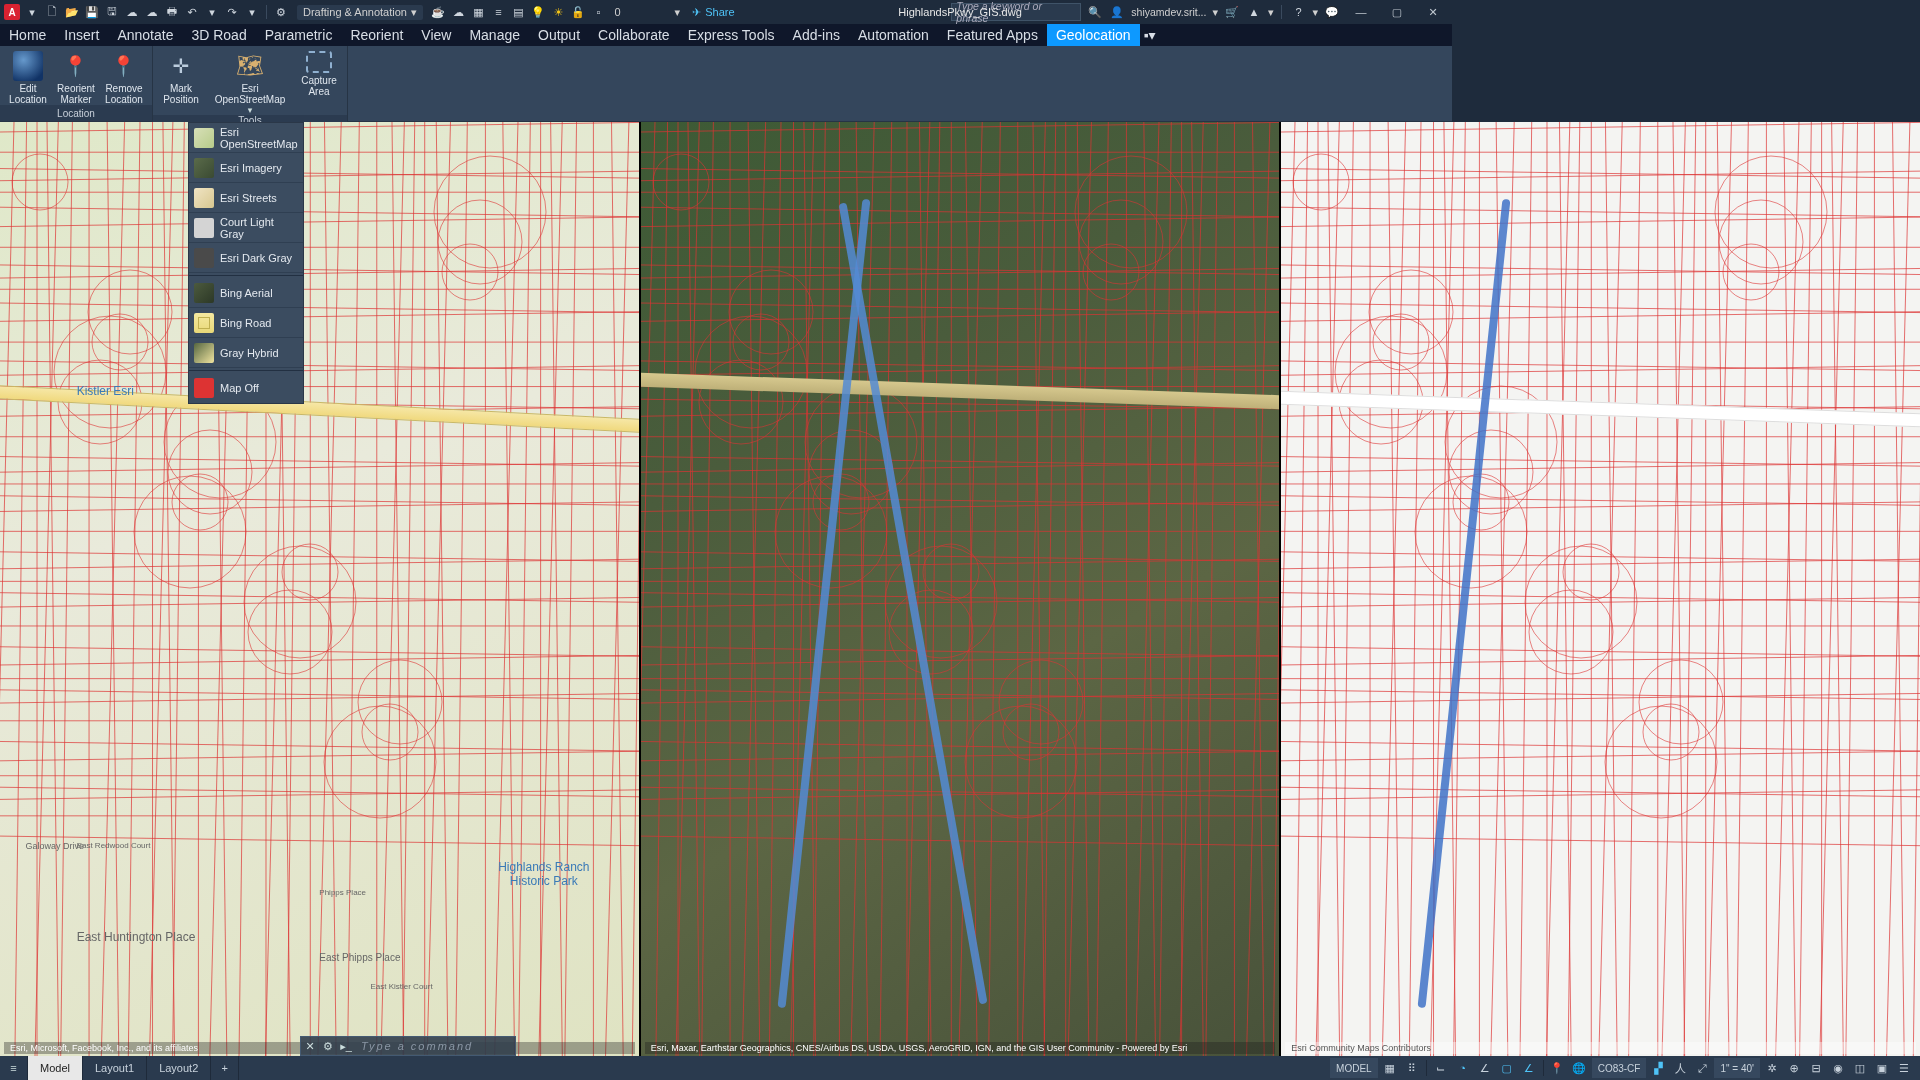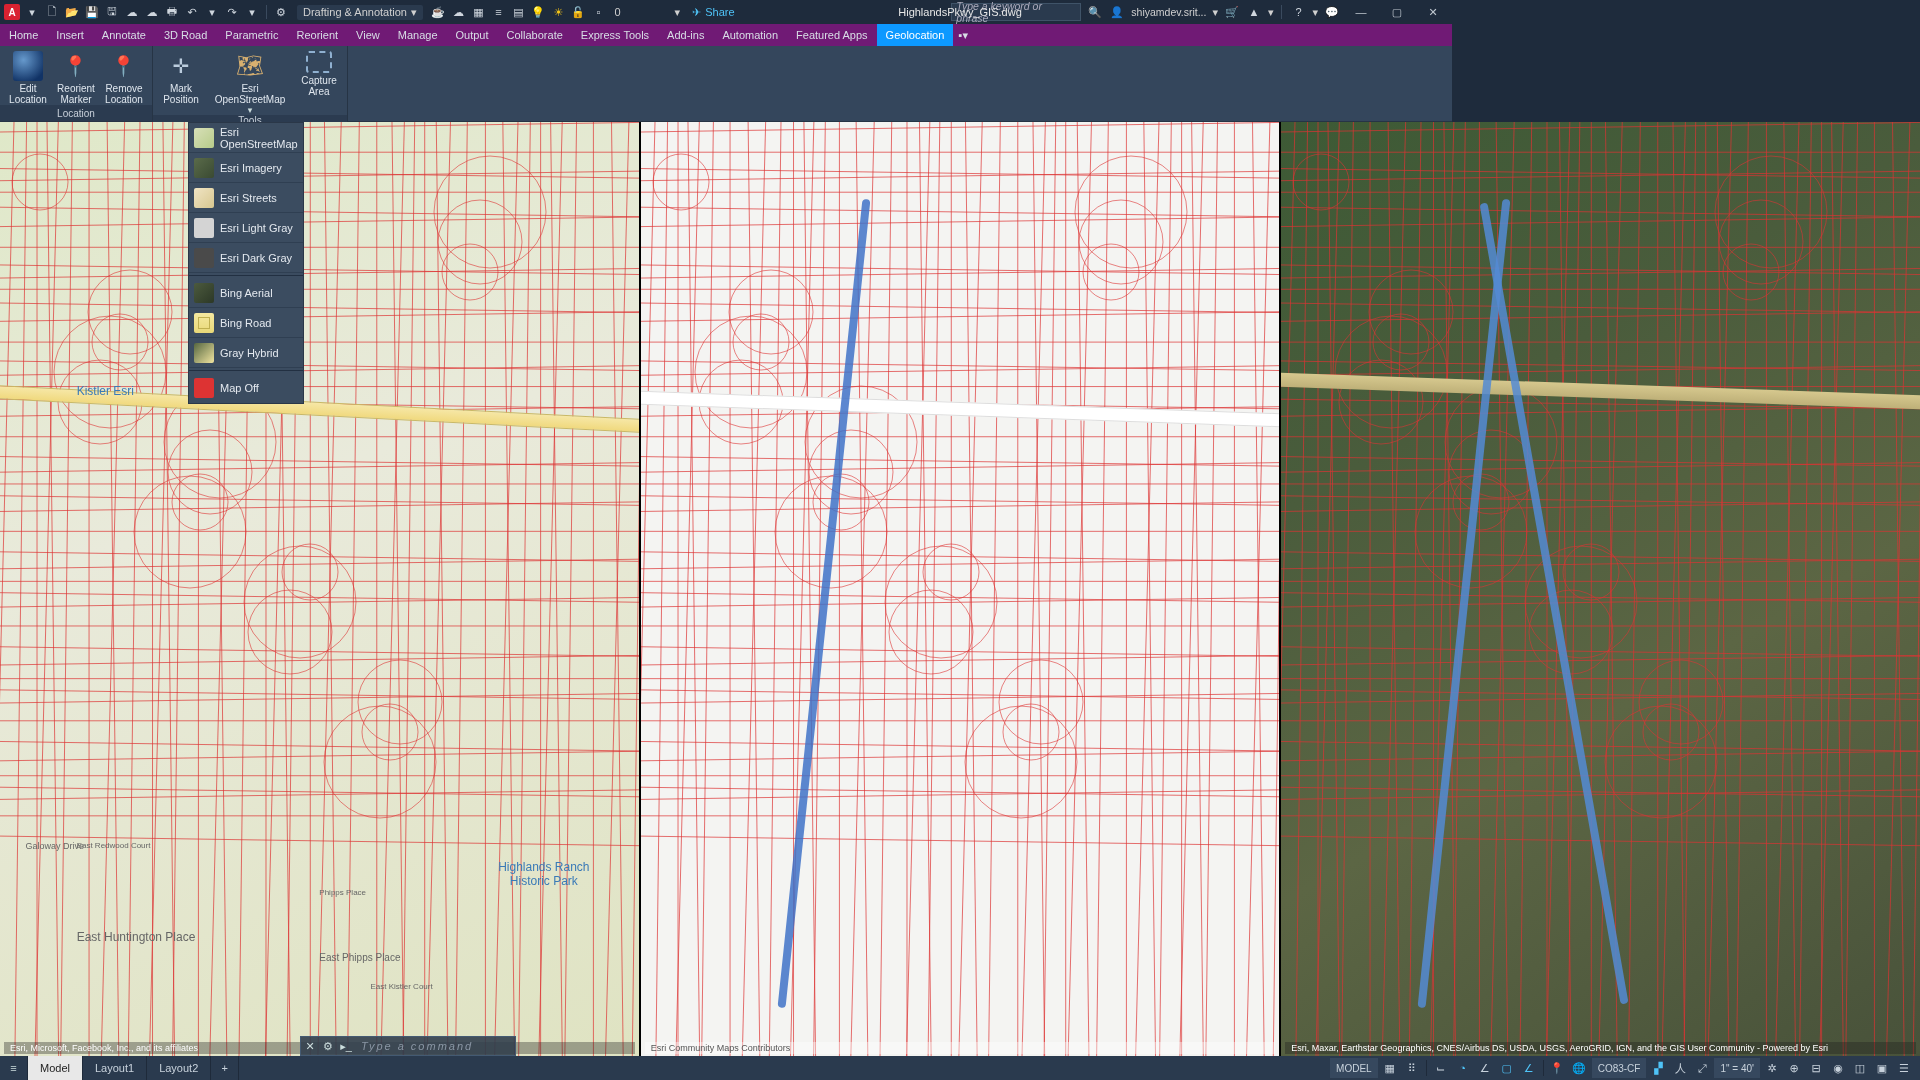--- a/index.html
+++ b/index.html
@@ -12,21 +12,21 @@
 .qat-btn { width: 16px; height: 16px; display: flex; align-items: center; justify-content: center; cursor: pointer; color: #cfd6de; }
 .qat-sep { width: 1px; height: 14px; background: #3a4a5e; margin: 0 2px; }
 .workspace-dd { display: flex; align-items: center; gap: 4px; background: #2a3a4e; padding: 1px 6px; border-radius: 2px; margin: 0 4px; }
 .share-btn { color: #4fc3f7; display: flex; align-items: center; gap: 4px; margin-left: 8px; }
 .doc-title { position: absolute; left: 50%; transform: translateX(-50%); color: #e8e8e8; font-size: 11px; }
 .title-right { margin-left: auto; display: flex; align-items: center; gap: 6px; padding-right: 4px; }
 .search-box { background: #2a3a4e; border: 1px solid #3f5368; width: 130px; height: 18px; font-size: 10.5px; font-style: italic; color: #aab; padding: 0 4px; display: flex; align-items: center; }
 .win-btn { width: 30px; height: 22px; display: flex; align-items: center; justify-content: center; color: #c0c8d0; }
 
 
-.menubar { height: 22px; background: #701a75; display: flex; align-items: stretch; font-size: 11px; }
+.menubar { height: 22px; background: #0f172a; display: flex; align-items: stretch; font-size: 14px; }
 .menu-item { padding: 0 9px; display: flex; align-items: center; color: #d8dee6; cursor: pointer; }
 .menu-item.active { background: #0d99ff; color: #fff; }
 .menu-extra { width: 20px; display: flex; align-items: center; justify-content: center; color: #d8dee6; }
 
 
 .ribbon { height: 76px; background: #34465c; display: flex; border-bottom: 1px solid #263445; }
 .panel { display: flex; flex-direction: column; border-right: 1px solid #263445; }
 .panel-buttons { flex: 1; display: flex; align-items: flex-start; padding: 2px 4px 0; }
 .panel-title { height: 16px; font-size: 10px; color: #c8d0da; text-align: center; background: #2b3b50; display: flex; align-items: center; justify-content: center; }
 .rbtn { width: 48px; display: flex; flex-direction: column; align-items: center; padding-top: 3px; cursor: pointer; }
@@ -224,21 +224,21 @@
       <div class="map-menu-item">
         <div class="mm-icon mm-img"></div>
         <span>Esri Imagery</span>
       </div>
       <div class="map-menu-item">
         <div class="mm-icon mm-str"></div>
         <span>Esri Streets</span>
       </div>
       <div class="map-menu-item">
         <div class="mm-icon mm-lg"></div>
-        <span>Esri Light Gray</span>
+        <span>Court Light Gray</span>
       </div>
       <div class="map-menu-item">
         <div class="mm-icon mm-dg"></div>
         <span>Esri Dark Gray</span>
       </div>
       <div class="mm-sep"></div>
       <div class="map-menu-item">
         <div class="mm-icon mm-ba"></div>
         <span>Bing Aerial</span>
       </div>
@@ -392,152 +392,20 @@
     <div class="park-label" style="bottom:18%;left:78%;white-space:pre-line;text-align:center;">Highlands Ranch
 Historic Park</div>
     <div class="park-label" style="bottom:22%;left:4%;font-size:9px;color:#666;">Galoway Drive</div>
     <div class="park-label" style="top:77%;left:12%;font-size:8px;color:#666;">East Redwood Court</div>
     <div class="park-label" style="bottom:12%;left:12%;font-size:12px;color:#666;">East Huntington Place</div>
     <div class="park-label" style="bottom:17%;left:50%;font-size:8px;color:#666;">Phipps Place</div>
     <div class="park-label" style="bottom:10%;left:50%;font-size:10px;color:#666;">East Phipps Place</div>
     <div class="park-label" style="bottom:7%;left:58%;font-size:8px;color:#666;">East Kistler Court</div>
     <div class="attr-bar">Esri, Microsoft, Facebook, Inc., and its affiliates</div>
   </div>
-  <div class="viewport vp-right">
-    <div class="road street"></div>
-    <div class="river" style="background:#3f72c8;"></div>
-    <svg class="parcel-svg" width="100%" height="100%">
-        <g class="grid">
-          <line x1="0" y1="10" x2="2000" y2="-20"></line>
-          <line x1="0" y1="30.207354924039482" x2="2000" y2="30.207354924039482"></line>
-          <line x1="0" y1="46.54648713412841" x2="2000" y2="76.54648713412841"></line>
-          <line x1="0" y1="58.70560004029934" x2="2000" y2="28.705600040299338"></line>
-          <line x1="0" y1="70.21598752346036" x2="2000" y2="70.21598752346036"></line>
-          <line x1="0" y1="85.20537862668431" x2="2000" y2="115.20537862668431"></line>
-          <line x1="0" y1="104.60292250900537" x2="2000" y2="74.60292250900537"></line>
-          <line x1="0" y1="125.28493299359394" x2="2000" y2="125.28493299359394"></line>
-          <line x1="0" y1="142.9467912331169" x2="2000" y2="172.9467912331169"></line>
-          <line x1="0" y1="156.06059242620879" x2="2000" y2="126.06059242620879"></line>
-          <line x1="0" y1="167.27989444555314" x2="2000" y2="167.27989444555314"></line>
-          <line x1="0" y1="181.00004896724647" x2="2000" y2="211.00004896724647"></line>
-          <line x1="0" y1="199.31713540999783" x2="2000" y2="169.31713540999783"></line>
-          <line x1="0" y1="220.10083518413322" x2="2000" y2="220.10083518413322"></line>
-          <line x1="0" y1="238.95303677847434" x2="2000" y2="268.95303677847437"></line>
-          <line x1="0" y1="253.2514392007856" x2="2000" y2="223.2514392007856"></line>
-          <line x1="0" y1="264.5604834166747" x2="2000" y2="264.5604834166747"></line>
-          <line x1="0" y1="277.19301254060224" x2="2000" y2="307.19301254060224"></line>
-          <line x1="0" y1="294.24506376614164" x2="2000" y2="264.24506376614164"></line>
-          <line x1="0" y1="314.74938604831476" x2="2000" y2="314.74938604831476"></line>
-          <line x1="0" y1="334.5647262536381" x2="2000" y2="364.5647262536381"></line>
-          <line x1="0" y1="350.1832781926803" x2="2000" y2="320.1832781926803"></line>
-          <line x1="0" y1="361.955743453548" x2="2000" y2="361.955743453548"></line>
-          <line x1="0" y1="373.7688979791241" x2="2000" y2="403.7688979791241"></line>
-          <line x1="0" y1="389.4721081899669" x2="2000" y2="359.4721081899669"></line>
-          <line x1="0" y1="409.33824124951116" x2="2000" y2="409.33824124951116"></line>
-          <line x1="0" y1="429.812792252398" x2="2000" y2="459.812792252398"></line>
-          <line x1="0" y1="446.7818796420225" x2="2000" y2="416.7818796420225"></line>
-          <line x1="0" y1="459.35452894153934" x2="2000" y2="459.35452894153934"></line>
-          <line x1="0" y1="470.68183057893515" x2="2000" y2="500.68183057893515"></line>
-          <line x1="0" y1="485.05984187953567" x2="2000" y2="455.05984187953567"></line>
-          <line x1="0" y1="503.97981177338465" x2="2000" y2="503.97981177338465"></line>
-          <line x1="0" y1="524.7571334062085" x2="2000" y2="554.7571334062085"></line>
-          <line x1="0" y1="542.9995593005364" x2="2000" y2="512.9995593005364"></line>
-          <line x1="0" y1="556.6454134306001" x2="2000" y2="556.6454134306001"></line>
-          <line x1="0" y1="567.8590866525193" x2="2000" y2="597.8590866525193"></line>
-          <line x1="0" y1="581.0411057327844" x2="2000" y2="551.0411057327844"></line>
-          <line x1="0" y1="598.782309333215" x2="2000" y2="598.782309333215"></line>
-          <line x1="0" y1="619.481842893547" x2="2000" y2="649.481842893547"></line>
-          <line x1="0" y1="638.8189769314205" x2="2000" y2="608.8189769314205"></line>
-          <line x1="0" y1="653.7255658023968" x2="2000" y2="653.7255658023968"></line>
-          <line x1="0" y1="665.2068866559764" x2="2000" y2="695.2068866559764"></line>
-          <line x1="0" y1="677.4173922604218" x2="2000" y2="647.4173922604218"></line>
-          <line x1="0" y1="693.841126286857" x2="2000" y2="693.841126286857"></line>
-          <line x1="0" y1="714.0885096255271" x2="2000" y2="744.0885096255271"></line>
-          <line x1="14" y1="0" x2="-36" y2="2000"></line>
-          <line x1="26.589053123706933" y1="0" x2="1.5890531237069325" y2="2000"></line>
-          <line x1="37.019802857401444" y1="0" x2="37.019802857401444" y2="2000"></line>
-          <line x1="46.970923372400854" y1="0" x2="71.97092337240085" y2="2000"></line>
-          <line x1="58.34666595598805" y1="0" x2="8.346665955988051" y2="2000"></line>
-          <line x1="72.38125987625523" y1="0" x2="47.38125987625523" y2="2000"></line>
-          <line x1="89.0584350719558" y1="0" x2="89.0584350719558" y2="2000"></line>
-          <line x1="107.11907421653545" y1="0" x2="132.11907421653547" y2="2000"></line>
-          <line x1="124.6533952710615" y1="0" x2="74.6533952710615" y2="2000"></line>
-          <line x1="139.9991518183005" y1="0" x2="114.9991518183005" y2="2000"></line>
-          <line x1="152.52341352605984" y1="0" x2="152.52341352605984" y2="2000"></line>
-          <line x1="162.9202431722272" y1="0" x2="187.9202431722272" y2="2000"></line>
-          <line x1="172.8842680752999" y1="0" x2="122.8842680752999" y2="2000"></line>
-          <line x1="184.31367038721334" y1="0" x2="159.31367038721334" y2="2000"></line>
-          <line x1="198.41744236737148" y1="0" x2="198.41744236737148" y2="2000"></line>
-          <line x1="215.14677843202404" y1="0" x2="240.14677843202404" y2="2000"></line>
-          <line x1="233.21802918291252" y1="0" x2="183.21802918291252" y2="2000"></line>
-          <line x1="250.71642177684623" y1="0" x2="225.71642177684623" y2="2000"></line>
-          <line x1="265.99660751300604" y1="0" x2="265.99660751300604" y2="2000"></line>
-          <line x1="278.456495036222" y1="0" x2="303.456495036222" y2="2000"></line>
-          <line x1="288.820423309247" y1="0" x2="238.82042330924702" y2="2000"></line>
-          <line x1="298.7984936804653" y1="0" x2="273.7984936804653" y2="2000"></line>
-          <line x1="310.2822824986769" y1="0" x2="310.2822824986769" y2="2000"></line>
-          <line x1="324.4552031995612" y1="0" x2="349.4552031995612" y2="2000"></line>
-          <line x1="341.2359284755318" y1="0" x2="291.2359284755318" y2="2000"></line>
-          <line x1="359.31663977926877" y1="0" x2="334.31663977926877" y2="2000"></line>
-          <line x1="376.77811482175156" y1="0" x2="376.77811482175156" y2="2000"></line>
-          <line x1="391.99236780346104" y1="0" x2="416.99236780346104" y2="2000"></line>
-          <line x1="404.388316573873" y1="0" x2="354.388316573873" y2="2000"></line>
-          <line x1="414.7203714902546" y1="0" x2="389.7203714902546" y2="2000"></line>
-          <line x1="424.7136244386544" y1="0" x2="424.7136244386544" y2="2000"></line>
-          <line x1="436.2525111645897" y1="0" x2="461.2525111645897" y2="2000"></line>
-          <line x1="450.49453169680885" y1="0" x2="400.49453169680885" y2="2000"></line>
-          <line x1="467.32585999733396" y1="0" x2="442.32585999733396" y2="2000"></line>
-          <line x1="485.4148781257031" y1="0" x2="485.4148781257031" y2="2000"></line>
-          <line x1="502.8384569634735" y1="0" x2="527.8384569634735" y2="2000"></line>
-          <line x1="517.9864338883468" y1="0" x2="467.9864338883468" y2="2000"></line>
-          <line x1="530.3188974149208" y1="0" x2="505.3188974149208" y2="2000"></line>
-          <line x1="540.6201160026238" y1="0" x2="540.6201160026238" y2="2000"></line>
-          <line x1="550.6296843447132" y1="0" x2="575.6296843447132" y2="2000"></line>
-          <line x1="562.2243648021185" y1="0" x2="512.2243648021185" y2="2000"></line>
-          <line x1="576.5354167398771" y1="0" x2="551.5354167398771" y2="2000"></line>
-          <line x1="593.4165475713402" y1="0" x2="593.4165475713402" y2="2000"></line>
-          <line x1="611.5127164475598" y1="0" x2="636.5127164475598" y2="2000"></line>
-          <line x1="628.8974311416454" y1="0" x2="578.8974311416454" y2="2000"></line>
-          <line x1="643.9788074453428" y1="0" x2="618.9788074453428" y2="2000"></line>
-          <line x1="656.2482571860521" y1="0" x2="656.2482571860521" y2="2000"></line>
-          <line x1="666.5196851913114" y1="0" x2="691.5196851913114" y2="2000"></line>
-          <line x1="676.5466971307919" y1="0" x2="626.5466971307919" y2="2000"></line>
-          <line x1="688.1978513690068" y1="0" x2="663.1978513690068" y2="2000"></line>
-          <line x1="702.577846769451" y1="0" x2="702.577846769451" y2="2000"></line>
-          <line x1="719.5079655577036" y1="0" x2="744.5079655577036" y2="2000"></line>
-          <line x1="737.6101270832805" y1="0" x2="687.6101270832805" y2="2000"></line>
-          <line x1="754.955020682661" y1="0" x2="729.955020682661" y2="2000"></line>
-          <line x1="769.969490630652" y1="0" x2="769.969490630652" y2="2000"></line>
-          <line x1="782.1764158591833" y1="0" x2="807.1764158591833" y2="2000"></line>
-          <line x1="792.4191074508428" y1="0" x2="742.4191074508428" y2="2000"></line>
-          <line x1="802.4646862596363" y1="0" x2="777.4646862596363" y2="2000"></line>
-          <line x1="814.1729783613239" y1="0" x2="814.1729783613239" y2="2000"></line>
-          <line x1="828.6218097894055" y1="0" x2="853.6218097894055" y2="2000"></line>
-          <circle cx="40" cy="60" r="28" fill="none" stroke="#d33" stroke-width="1" stroke-opacity=".6"></circle>
-          <circle cx="130" cy="190" r="42" fill="none" stroke="#d33" stroke-width="1" stroke-opacity=".6"></circle>
-          <circle cx="220" cy="320" r="56" fill="none" stroke="#d33" stroke-width="1" stroke-opacity=".6"></circle>
-          <circle cx="310" cy="450" r="28" fill="none" stroke="#d33" stroke-width="1" stroke-opacity=".6"></circle>
-          <circle cx="400" cy="580" r="42" fill="none" stroke="#d33" stroke-width="1" stroke-opacity=".6"></circle>
-          <circle cx="490" cy="90" r="56" fill="none" stroke="#d33" stroke-width="1" stroke-opacity=".6"></circle>
-          <circle cx="120" cy="220" r="28" fill="none" stroke="#d33" stroke-width="1" stroke-opacity=".6"></circle>
-          <circle cx="210" cy="350" r="42" fill="none" stroke="#d33" stroke-width="1" stroke-opacity=".6"></circle>
-          <circle cx="300" cy="480" r="56" fill="none" stroke="#d33" stroke-width="1" stroke-opacity=".6"></circle>
-          <circle cx="390" cy="610" r="28" fill="none" stroke="#d33" stroke-width="1" stroke-opacity=".6"></circle>
-          <circle cx="480" cy="120" r="42" fill="none" stroke="#d33" stroke-width="1" stroke-opacity=".6"></circle>
-          <circle cx="110" cy="250" r="56" fill="none" stroke="#d33" stroke-width="1" stroke-opacity=".6"></circle>
-          <circle cx="200" cy="380" r="28" fill="none" stroke="#d33" stroke-width="1" stroke-opacity=".6"></circle>
-          <circle cx="290" cy="510" r="42" fill="none" stroke="#d33" stroke-width="1" stroke-opacity=".6"></circle>
-          <circle cx="380" cy="640" r="56" fill="none" stroke="#d33" stroke-width="1" stroke-opacity=".6"></circle>
-          <circle cx="470" cy="150" r="28" fill="none" stroke="#d33" stroke-width="1" stroke-opacity=".6"></circle>
-          <circle cx="100" cy="280" r="42" fill="none" stroke="#d33" stroke-width="1" stroke-opacity=".6"></circle>
-          <circle cx="190" cy="410" r="56" fill="none" stroke="#d33" stroke-width="1" stroke-opacity=".6"></circle>
-        </g>
-      </svg>
-    <div class="attr-bar" style="color:#555;background:rgba(255,255,255,.4);">Esri Community Maps Contributors</div>
-  </div>
   <div class="viewport vp-mid">
     <div class="road sat"></div>
     <div class="river"></div>
     <div class="river r2"></div>
     <svg class="parcel-svg" width="100%" height="100%">
         <g class="grid">
           <line x1="0" y1="10" x2="2000" y2="-20"></line>
           <line x1="0" y1="30.207354924039482" x2="2000" y2="30.207354924039482"></line>
           <line x1="0" y1="46.54648713412841" x2="2000" y2="76.54648713412841"></line>
           <line x1="0" y1="58.70560004029934" x2="2000" y2="28.705600040299338"></line>
@@ -657,20 +525,152 @@
           <circle cx="200" cy="380" r="28" fill="none" stroke="#d33" stroke-width="1" stroke-opacity=".6"></circle>
           <circle cx="290" cy="510" r="42" fill="none" stroke="#d33" stroke-width="1" stroke-opacity=".6"></circle>
           <circle cx="380" cy="640" r="56" fill="none" stroke="#d33" stroke-width="1" stroke-opacity=".6"></circle>
           <circle cx="470" cy="150" r="28" fill="none" stroke="#d33" stroke-width="1" stroke-opacity=".6"></circle>
           <circle cx="100" cy="280" r="42" fill="none" stroke="#d33" stroke-width="1" stroke-opacity=".6"></circle>
           <circle cx="190" cy="410" r="56" fill="none" stroke="#d33" stroke-width="1" stroke-opacity=".6"></circle>
         </g>
       </svg>
     <div class="attr-bar">Esri, Maxar, Earthstar Geographics, CNES/Airbus DS, USDA, USGS, AeroGRID, IGN, and the GIS User Community - Powered by Esri</div>
   </div>
+  <div class="viewport vp-right">
+    <div class="road street"></div>
+    <div class="river" style="background:#3f72c8;"></div>
+    <svg class="parcel-svg" width="100%" height="100%">
+        <g class="grid">
+          <line x1="0" y1="10" x2="2000" y2="-20"></line>
+          <line x1="0" y1="30.207354924039482" x2="2000" y2="30.207354924039482"></line>
+          <line x1="0" y1="46.54648713412841" x2="2000" y2="76.54648713412841"></line>
+          <line x1="0" y1="58.70560004029934" x2="2000" y2="28.705600040299338"></line>
+          <line x1="0" y1="70.21598752346036" x2="2000" y2="70.21598752346036"></line>
+          <line x1="0" y1="85.20537862668431" x2="2000" y2="115.20537862668431"></line>
+          <line x1="0" y1="104.60292250900537" x2="2000" y2="74.60292250900537"></line>
+          <line x1="0" y1="125.28493299359394" x2="2000" y2="125.28493299359394"></line>
+          <line x1="0" y1="142.9467912331169" x2="2000" y2="172.9467912331169"></line>
+          <line x1="0" y1="156.06059242620879" x2="2000" y2="126.06059242620879"></line>
+          <line x1="0" y1="167.27989444555314" x2="2000" y2="167.27989444555314"></line>
+          <line x1="0" y1="181.00004896724647" x2="2000" y2="211.00004896724647"></line>
+          <line x1="0" y1="199.31713540999783" x2="2000" y2="169.31713540999783"></line>
+          <line x1="0" y1="220.10083518413322" x2="2000" y2="220.10083518413322"></line>
+          <line x1="0" y1="238.95303677847434" x2="2000" y2="268.95303677847437"></line>
+          <line x1="0" y1="253.2514392007856" x2="2000" y2="223.2514392007856"></line>
+          <line x1="0" y1="264.5604834166747" x2="2000" y2="264.5604834166747"></line>
+          <line x1="0" y1="277.19301254060224" x2="2000" y2="307.19301254060224"></line>
+          <line x1="0" y1="294.24506376614164" x2="2000" y2="264.24506376614164"></line>
+          <line x1="0" y1="314.74938604831476" x2="2000" y2="314.74938604831476"></line>
+          <line x1="0" y1="334.5647262536381" x2="2000" y2="364.5647262536381"></line>
+          <line x1="0" y1="350.1832781926803" x2="2000" y2="320.1832781926803"></line>
+          <line x1="0" y1="361.955743453548" x2="2000" y2="361.955743453548"></line>
+          <line x1="0" y1="373.7688979791241" x2="2000" y2="403.7688979791241"></line>
+          <line x1="0" y1="389.4721081899669" x2="2000" y2="359.4721081899669"></line>
+          <line x1="0" y1="409.33824124951116" x2="2000" y2="409.33824124951116"></line>
+          <line x1="0" y1="429.812792252398" x2="2000" y2="459.812792252398"></line>
+          <line x1="0" y1="446.7818796420225" x2="2000" y2="416.7818796420225"></line>
+          <line x1="0" y1="459.35452894153934" x2="2000" y2="459.35452894153934"></line>
+          <line x1="0" y1="470.68183057893515" x2="2000" y2="500.68183057893515"></line>
+          <line x1="0" y1="485.05984187953567" x2="2000" y2="455.05984187953567"></line>
+          <line x1="0" y1="503.97981177338465" x2="2000" y2="503.97981177338465"></line>
+          <line x1="0" y1="524.7571334062085" x2="2000" y2="554.7571334062085"></line>
+          <line x1="0" y1="542.9995593005364" x2="2000" y2="512.9995593005364"></line>
+          <line x1="0" y1="556.6454134306001" x2="2000" y2="556.6454134306001"></line>
+          <line x1="0" y1="567.8590866525193" x2="2000" y2="597.8590866525193"></line>
+          <line x1="0" y1="581.0411057327844" x2="2000" y2="551.0411057327844"></line>
+          <line x1="0" y1="598.782309333215" x2="2000" y2="598.782309333215"></line>
+          <line x1="0" y1="619.481842893547" x2="2000" y2="649.481842893547"></line>
+          <line x1="0" y1="638.8189769314205" x2="2000" y2="608.8189769314205"></line>
+          <line x1="0" y1="653.7255658023968" x2="2000" y2="653.7255658023968"></line>
+          <line x1="0" y1="665.2068866559764" x2="2000" y2="695.2068866559764"></line>
+          <line x1="0" y1="677.4173922604218" x2="2000" y2="647.4173922604218"></line>
+          <line x1="0" y1="693.841126286857" x2="2000" y2="693.841126286857"></line>
+          <line x1="0" y1="714.0885096255271" x2="2000" y2="744.0885096255271"></line>
+          <line x1="14" y1="0" x2="-36" y2="2000"></line>
+          <line x1="26.589053123706933" y1="0" x2="1.5890531237069325" y2="2000"></line>
+          <line x1="37.019802857401444" y1="0" x2="37.019802857401444" y2="2000"></line>
+          <line x1="46.970923372400854" y1="0" x2="71.97092337240085" y2="2000"></line>
+          <line x1="58.34666595598805" y1="0" x2="8.346665955988051" y2="2000"></line>
+          <line x1="72.38125987625523" y1="0" x2="47.38125987625523" y2="2000"></line>
+          <line x1="89.0584350719558" y1="0" x2="89.0584350719558" y2="2000"></line>
+          <line x1="107.11907421653545" y1="0" x2="132.11907421653547" y2="2000"></line>
+          <line x1="124.6533952710615" y1="0" x2="74.6533952710615" y2="2000"></line>
+          <line x1="139.9991518183005" y1="0" x2="114.9991518183005" y2="2000"></line>
+          <line x1="152.52341352605984" y1="0" x2="152.52341352605984" y2="2000"></line>
+          <line x1="162.9202431722272" y1="0" x2="187.9202431722272" y2="2000"></line>
+          <line x1="172.8842680752999" y1="0" x2="122.8842680752999" y2="2000"></line>
+          <line x1="184.31367038721334" y1="0" x2="159.31367038721334" y2="2000"></line>
+          <line x1="198.41744236737148" y1="0" x2="198.41744236737148" y2="2000"></line>
+          <line x1="215.14677843202404" y1="0" x2="240.14677843202404" y2="2000"></line>
+          <line x1="233.21802918291252" y1="0" x2="183.21802918291252" y2="2000"></line>
+          <line x1="250.71642177684623" y1="0" x2="225.71642177684623" y2="2000"></line>
+          <line x1="265.99660751300604" y1="0" x2="265.99660751300604" y2="2000"></line>
+          <line x1="278.456495036222" y1="0" x2="303.456495036222" y2="2000"></line>
+          <line x1="288.820423309247" y1="0" x2="238.82042330924702" y2="2000"></line>
+          <line x1="298.7984936804653" y1="0" x2="273.7984936804653" y2="2000"></line>
+          <line x1="310.2822824986769" y1="0" x2="310.2822824986769" y2="2000"></line>
+          <line x1="324.4552031995612" y1="0" x2="349.4552031995612" y2="2000"></line>
+          <line x1="341.2359284755318" y1="0" x2="291.2359284755318" y2="2000"></line>
+          <line x1="359.31663977926877" y1="0" x2="334.31663977926877" y2="2000"></line>
+          <line x1="376.77811482175156" y1="0" x2="376.77811482175156" y2="2000"></line>
+          <line x1="391.99236780346104" y1="0" x2="416.99236780346104" y2="2000"></line>
+          <line x1="404.388316573873" y1="0" x2="354.388316573873" y2="2000"></line>
+          <line x1="414.7203714902546" y1="0" x2="389.7203714902546" y2="2000"></line>
+          <line x1="424.7136244386544" y1="0" x2="424.7136244386544" y2="2000"></line>
+          <line x1="436.2525111645897" y1="0" x2="461.2525111645897" y2="2000"></line>
+          <line x1="450.49453169680885" y1="0" x2="400.49453169680885" y2="2000"></line>
+          <line x1="467.32585999733396" y1="0" x2="442.32585999733396" y2="2000"></line>
+          <line x1="485.4148781257031" y1="0" x2="485.4148781257031" y2="2000"></line>
+          <line x1="502.8384569634735" y1="0" x2="527.8384569634735" y2="2000"></line>
+          <line x1="517.9864338883468" y1="0" x2="467.9864338883468" y2="2000"></line>
+          <line x1="530.3188974149208" y1="0" x2="505.3188974149208" y2="2000"></line>
+          <line x1="540.6201160026238" y1="0" x2="540.6201160026238" y2="2000"></line>
+          <line x1="550.6296843447132" y1="0" x2="575.6296843447132" y2="2000"></line>
+          <line x1="562.2243648021185" y1="0" x2="512.2243648021185" y2="2000"></line>
+          <line x1="576.5354167398771" y1="0" x2="551.5354167398771" y2="2000"></line>
+          <line x1="593.4165475713402" y1="0" x2="593.4165475713402" y2="2000"></line>
+          <line x1="611.5127164475598" y1="0" x2="636.5127164475598" y2="2000"></line>
+          <line x1="628.8974311416454" y1="0" x2="578.8974311416454" y2="2000"></line>
+          <line x1="643.9788074453428" y1="0" x2="618.9788074453428" y2="2000"></line>
+          <line x1="656.2482571860521" y1="0" x2="656.2482571860521" y2="2000"></line>
+          <line x1="666.5196851913114" y1="0" x2="691.5196851913114" y2="2000"></line>
+          <line x1="676.5466971307919" y1="0" x2="626.5466971307919" y2="2000"></line>
+          <line x1="688.1978513690068" y1="0" x2="663.1978513690068" y2="2000"></line>
+          <line x1="702.577846769451" y1="0" x2="702.577846769451" y2="2000"></line>
+          <line x1="719.5079655577036" y1="0" x2="744.5079655577036" y2="2000"></line>
+          <line x1="737.6101270832805" y1="0" x2="687.6101270832805" y2="2000"></line>
+          <line x1="754.955020682661" y1="0" x2="729.955020682661" y2="2000"></line>
+          <line x1="769.969490630652" y1="0" x2="769.969490630652" y2="2000"></line>
+          <line x1="782.1764158591833" y1="0" x2="807.1764158591833" y2="2000"></line>
+          <line x1="792.4191074508428" y1="0" x2="742.4191074508428" y2="2000"></line>
+          <line x1="802.4646862596363" y1="0" x2="777.4646862596363" y2="2000"></line>
+          <line x1="814.1729783613239" y1="0" x2="814.1729783613239" y2="2000"></line>
+          <line x1="828.6218097894055" y1="0" x2="853.6218097894055" y2="2000"></line>
+          <circle cx="40" cy="60" r="28" fill="none" stroke="#d33" stroke-width="1" stroke-opacity=".6"></circle>
+          <circle cx="130" cy="190" r="42" fill="none" stroke="#d33" stroke-width="1" stroke-opacity=".6"></circle>
+          <circle cx="220" cy="320" r="56" fill="none" stroke="#d33" stroke-width="1" stroke-opacity=".6"></circle>
+          <circle cx="310" cy="450" r="28" fill="none" stroke="#d33" stroke-width="1" stroke-opacity=".6"></circle>
+          <circle cx="400" cy="580" r="42" fill="none" stroke="#d33" stroke-width="1" stroke-opacity=".6"></circle>
+          <circle cx="490" cy="90" r="56" fill="none" stroke="#d33" stroke-width="1" stroke-opacity=".6"></circle>
+          <circle cx="120" cy="220" r="28" fill="none" stroke="#d33" stroke-width="1" stroke-opacity=".6"></circle>
+          <circle cx="210" cy="350" r="42" fill="none" stroke="#d33" stroke-width="1" stroke-opacity=".6"></circle>
+          <circle cx="300" cy="480" r="56" fill="none" stroke="#d33" stroke-width="1" stroke-opacity=".6"></circle>
+          <circle cx="390" cy="610" r="28" fill="none" stroke="#d33" stroke-width="1" stroke-opacity=".6"></circle>
+          <circle cx="480" cy="120" r="42" fill="none" stroke="#d33" stroke-width="1" stroke-opacity=".6"></circle>
+          <circle cx="110" cy="250" r="56" fill="none" stroke="#d33" stroke-width="1" stroke-opacity=".6"></circle>
+          <circle cx="200" cy="380" r="28" fill="none" stroke="#d33" stroke-width="1" stroke-opacity=".6"></circle>
+          <circle cx="290" cy="510" r="42" fill="none" stroke="#d33" stroke-width="1" stroke-opacity=".6"></circle>
+          <circle cx="380" cy="640" r="56" fill="none" stroke="#d33" stroke-width="1" stroke-opacity=".6"></circle>
+          <circle cx="470" cy="150" r="28" fill="none" stroke="#d33" stroke-width="1" stroke-opacity=".6"></circle>
+          <circle cx="100" cy="280" r="42" fill="none" stroke="#d33" stroke-width="1" stroke-opacity=".6"></circle>
+          <circle cx="190" cy="410" r="56" fill="none" stroke="#d33" stroke-width="1" stroke-opacity=".6"></circle>
+        </g>
+      </svg>
+    <div class="attr-bar" style="color:#555;background:rgba(255,255,255,.4);">Esri Community Maps Contributors</div>
+  </div>
 </div>
 
 <div class="cmd-wrap">
   <span class="cbtn">✕</span>
   <span class="cbtn">⚙</span>
   <span class="cbtn">▸_</span>
   <span class="cprompt">Type a command</span>
 </div>
 
 <div class="tabs">

